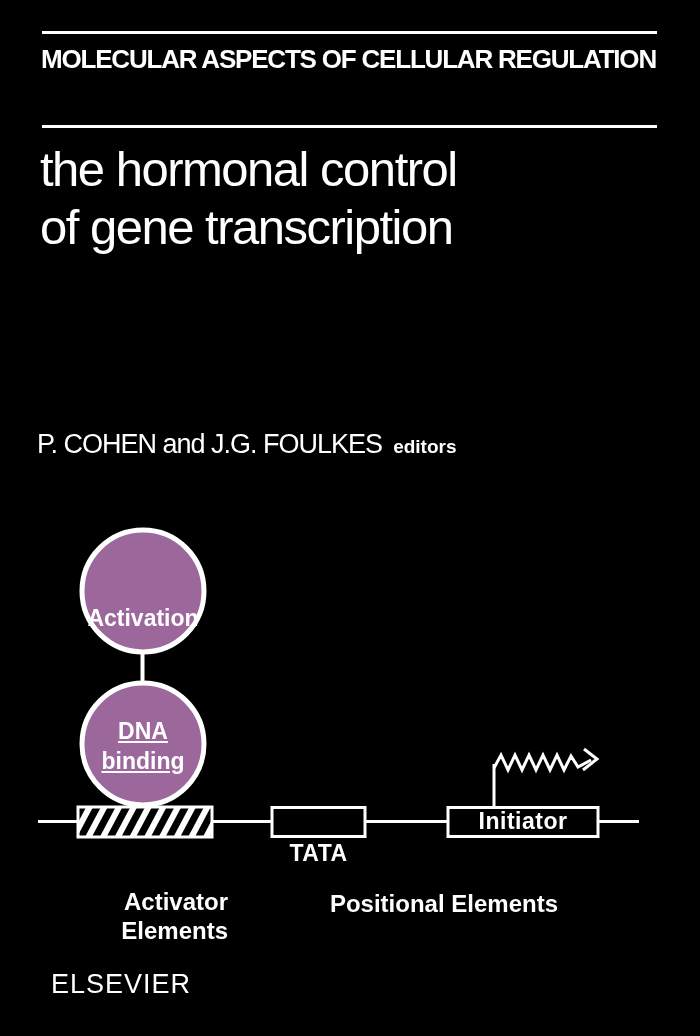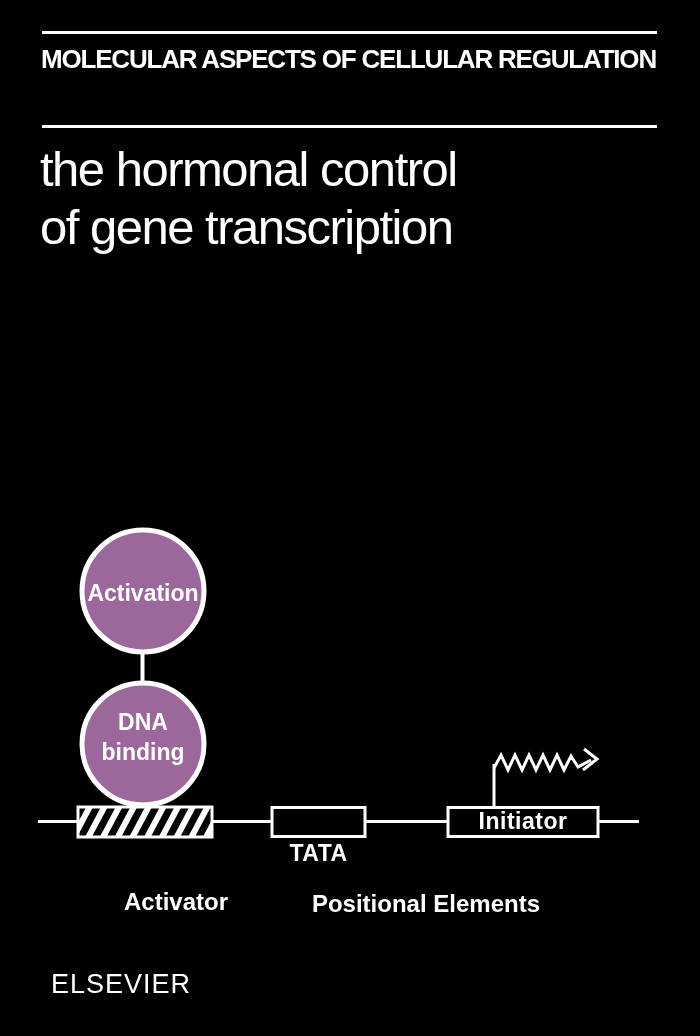--- a/index.html
+++ b/index.html
@@ -24,54 +24,57 @@
     line-height:58px;letter-spacing:-1.5px;white-space:nowrap;
   }
   .editors{position:absolute;left:37px;top:429px;font-size:27px;letter-spacing:-1px;white-space:nowrap;}
   .editors-label{font-size:19px;font-weight:bold;letter-spacing:0;margin-left:11px;}
   .diagram-svg{position:absolute;left:0;top:0;width:700px;height:1036px;}
   .svg-line{stroke:var(--color-line,#fff);fill:none;}
   .node-circle{fill:var(--color-node-fill,#9c689c);stroke:var(--color-line,#fff);stroke-width:5;}
   .element-rect{fill:#000;stroke:var(--color-line,#fff);stroke-width:3;}
   .hatch-rect{stroke:var(--color-line,#fff);stroke-width:3;}
   .node-label{
-    position:absolute;text-align:center;font-weight:bold;font-size:23px;line-height:30px;
+    position:absolute;text-align:center;font-weight:bold;font-size:23px;line-height:30px;margin-top:25px;
   }
   .activation-label{left:83px;top:578px;width:120px;}
-  .dna-label{left:83px;top:707px;width:120px;}
+  .dna-label{left:83px;top:691px;width:120px;text-decoration:underline;}
   .box-label{
     position:absolute;display:flex;align-items:center;justify-content:center;
     font-weight:bold;font-size:23px;letter-spacing:0.5px;
   }
   .tata-label{left:272px;top:838px;width:93px;height:31px;}
   .initiator-label{left:448px;top:806px;width:150px;height:31px;text-align:right;}
   .caption{
     position:absolute;text-align:right;font-weight:bold;font-size:24px;line-height:29px;margin-top:40px;
   }
   .activator-caption{left:63px;top:847px;width:165px;}
-  .positional-caption{left:290px;top:849px;width:250px;}
+  .positional-caption{left:308px;top:849px;width:250px;}
   .publisher{
     position:absolute;left:51px;top:969px;font-size:27px;font-weight:400;
     letter-spacing:1px;white-space:nowrap;
   }
 </style>
 </head>
 <body>
 
 <div class="page">
 
   <div class="rule rule-top"></div>
   <div class="series-title">MOLECULAR ASPECTS OF CELLULAR REGULATION</div>
   <div class="rule rule-bottom"></div>
 
   <h1 class="book-title">
     <div>the hormonal control</div>
     <div>of gene transcription</div>
   </h1>
 
+  <div class="editors">
+    <span>P. COHEN and J.G. FOULKES</span><span class="editors-label">editors</span>
+  </div>
 
   <svg class="diagram-svg" viewBox="0 0 700 1036">
     <defs>
       <pattern id="hatch" patternUnits="userSpaceOnUse" width="13" height="13" patternTransform="rotate(28)">
         <rect width="13" height="13" fill="#000"></rect>
         <rect width="6" height="13" fill="#fff"></rect>
       </pattern>
     </defs>
 
     <line class="svg-line" x1="142.5" y1="650" x2="142.5" y2="686" stroke-width="4"></line>
@@ -100,19 +103,20 @@
     <div>DNA</div>
     <div>binding</div>
   </div>
 
   <div class="box-label tata-label">TATA</div>
 
   <div class="box-label initiator-label">Initiator</div>
 
   <div class="caption activator-caption">
     <div>Activator</div>
+    <div>Elements</div>
   </div>
 
   <div class="caption positional-caption">Positional Elements</div>
 
   <div class="publisher">ELSEVIER</div>
 
 </div>
 
 </body></html>

